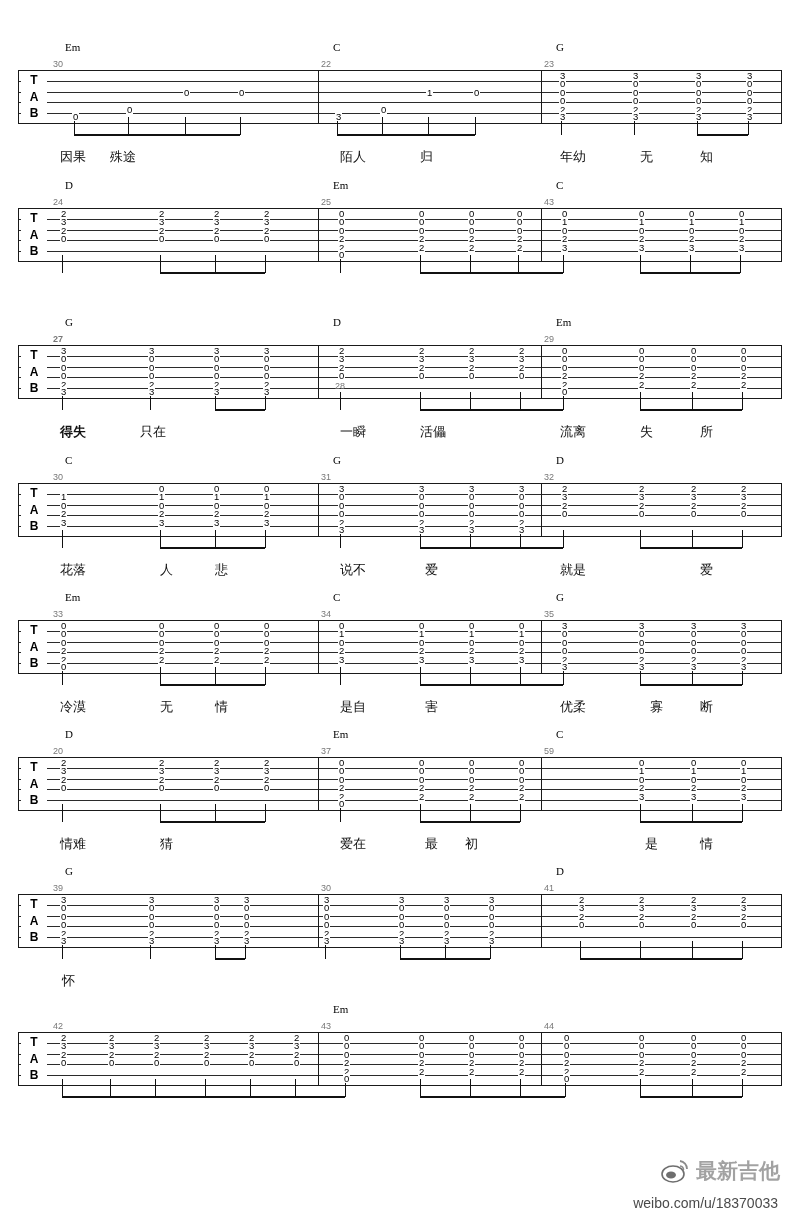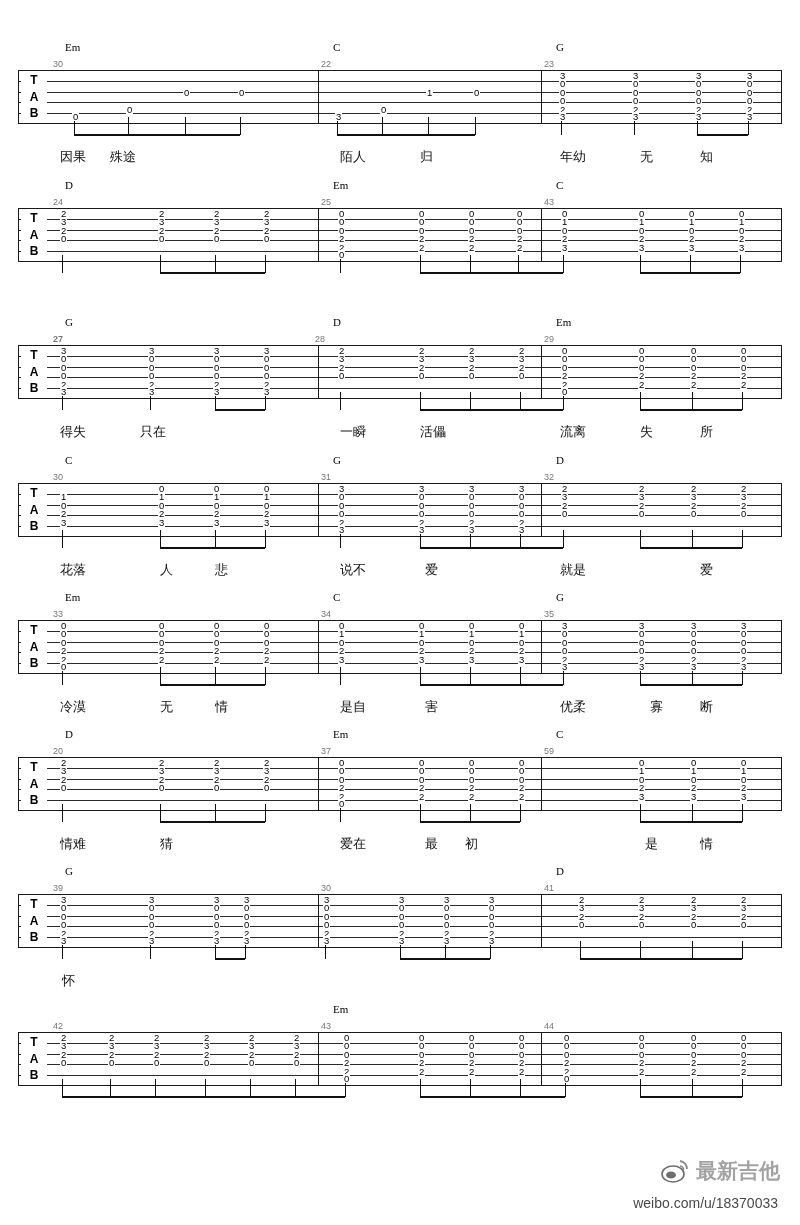--- a/index.html
+++ b/index.html
@@ -298,21 +298,21 @@
         <div class="line l4"></div>
         <div class="tabword">
           <span>T</span>
           <span>A</span>
           <span>B</span>
         </div>
         <div class="barline" style="left: 299px;"></div>
         <div class="barline" style="left: 522px;"></div>
         <div class="measnum" style="left: 34px; font-weight: bold;">27</div>
         <div class="chord" style="left: 46px;">G</div>
-        <div class="measnum" style="left: 296px;">28</div>
+        <div class="measnum" style="left: 316px; margin-top: 47px;">28</div>
         <div class="chord" style="left: 314px;">D</div>
         <div class="measnum" style="left: 525px;">29</div>
         <div class="chord" style="left: 537px;">Em</div>
         <div class="num" style="left: 41px; top: 0px;">3</div>
         <div class="num" style="left: 41px; top: 8.4px;">0</div>
         <div class="num" style="left: 41px; top: 16.8px;">0</div>
         <div class="num" style="left: 41px; top: 25.2px;">0</div>
         <div class="num" style="left: 41px; top: 33.6px;">2</div>
         <div class="num" style="left: 41px; top: 40.5px;">3</div>
         <div class="num" style="left: 129px; top: 0px;">3</div>
@@ -382,21 +382,21 @@
         <div class="stem" style="left: 502px; top: -6px; height: 18px;"></div>
         <div class="stem" style="left: 545px; top: -6px; height: 18px;"></div>
         <div class="stem" style="left: 622px; top: -6px; height: 18px;"></div>
         <div class="stem" style="left: 674px; top: -6px; height: 18px;"></div>
         <div class="stem" style="left: 724px; top: -6px; height: 18px;"></div>
         <div class="beam" style="left: 197px; width: 50px; top: 11px;"></div>
         <div class="beam" style="left: 402px; width: 143px; top: 11px;"></div>
         <div class="beam" style="left: 622px; width: 102px; top: 11px;"></div>
       </div>
       <div style="position: absolute; left: 18px; right: 18px; top: 78px; height: 20px;">
-        <div class="lyric" style="left: 42px;">得失</div>
+        <div class="lyric" style="left: 42px; font-weight: bold;">得失</div>
         <div class="lyric" style="left: 122px;">只在</div>
         <div class="lyric" style="left: 322px;">一瞬</div>
         <div class="lyric" style="left: 402px;">活儡</div>
         <div class="lyric" style="left: 542px;">流离</div>
         <div class="lyric" style="left: 622px;">失</div>
         <div class="lyric" style="left: 682px;">所</div>
       </div>
     </div>
     <div class="system" style="position: absolute; left: 0px; top: 483px; width: 800px;">
       <div class="staff">

